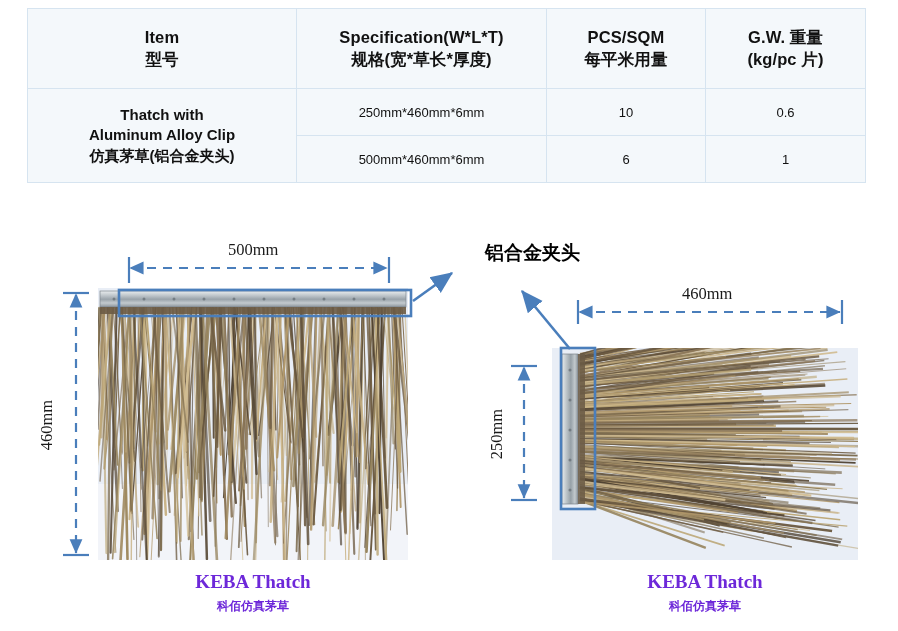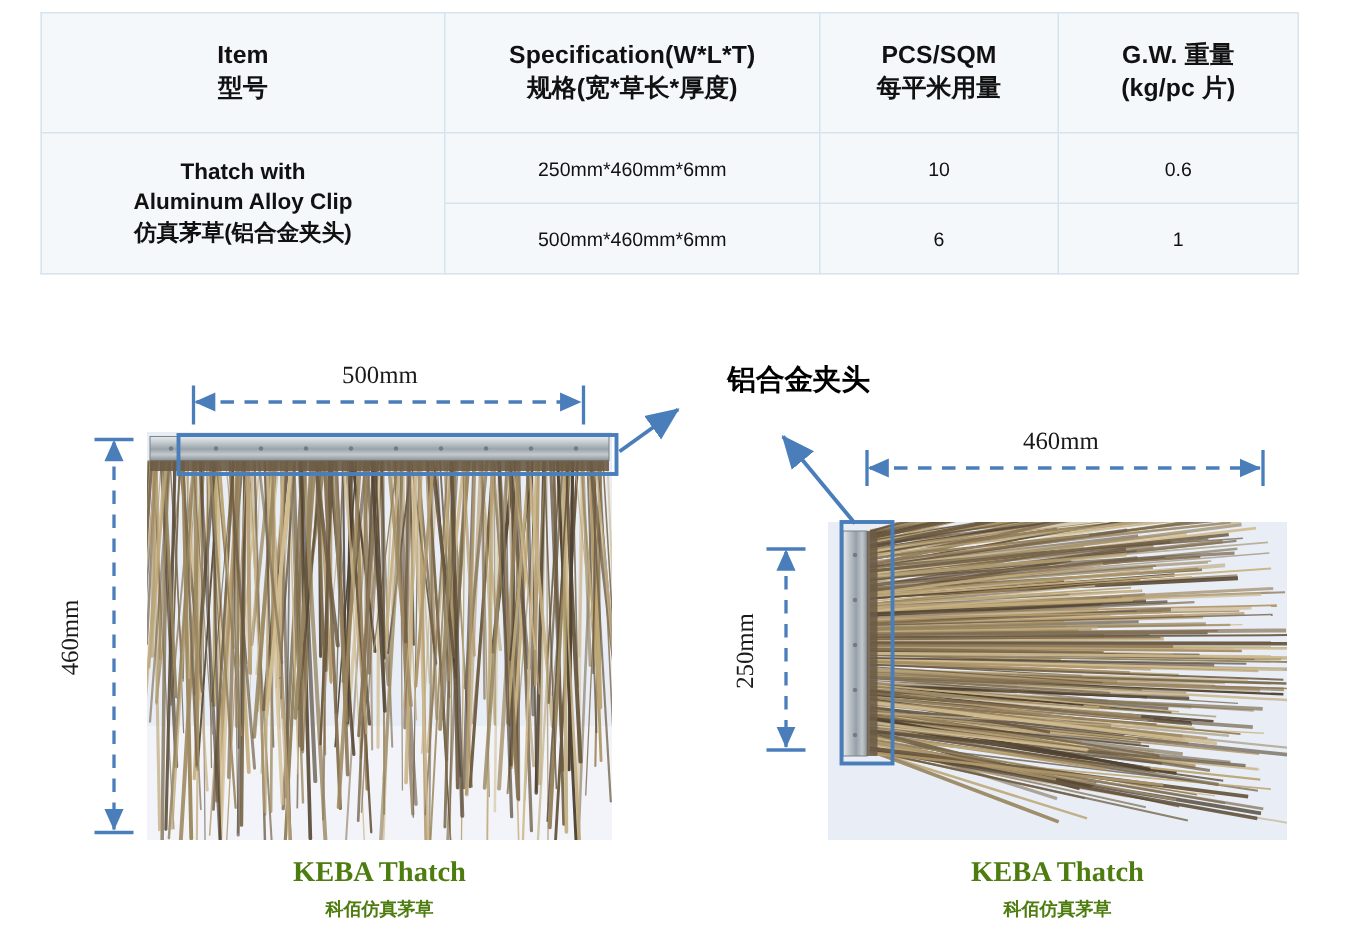--- a/index.html
+++ b/index.html
@@ -47,21 +47,21 @@
     position: absolute;
     background: #e9eef6;
     overflow: hidden;
   }
 
   
   .caption {
     position: absolute;
     text-align: center;
     font-family: "Liberation Serif", serif;
-    color: #4d7c0f;
+    color: #6d28d9;
   }
   .caption .cap-en { font-size: 19px; font-weight: bold; line-height: 1.5; }
   .caption .cap-cn { font-size: 12px; font-weight: bold; line-height: 1.5; }
 
   
   .dim-label {
     position: absolute;
     font-family: "Liberation Serif", serif;
     font-size: 16.5px;
     color: #1a1a1a;

